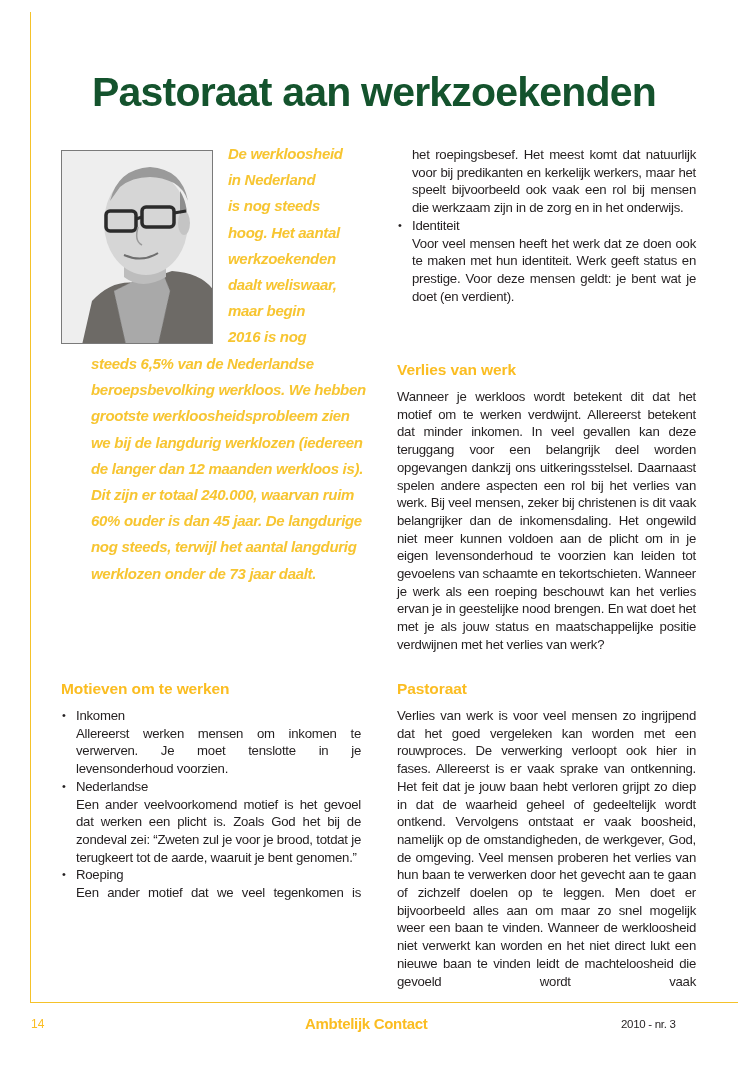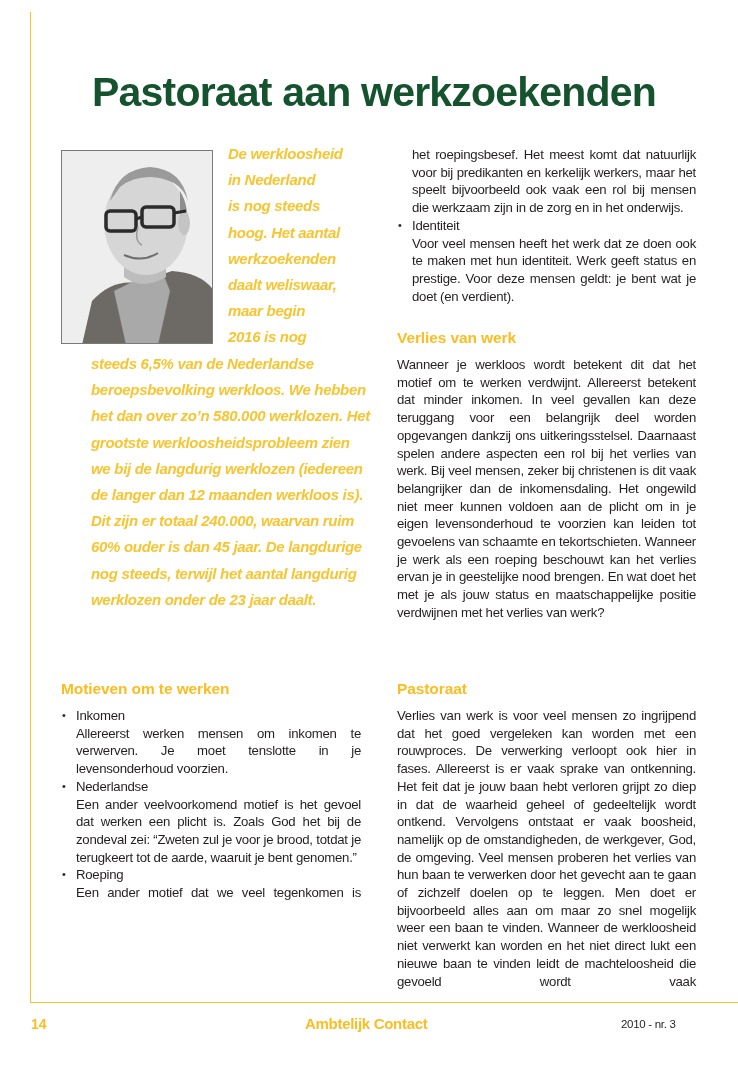--- a/index.html
+++ b/index.html
@@ -40,21 +40,21 @@
       line-height: 20px; margin-bottom: 8px;
     }
 
     ul.bullets { list-style: none; }
     ul.bullets li { position: relative; padding-left: 15px; }
     ul.bullets li .dot { position: absolute; left: 1px; top: 0; font-size: 11px; }
     ul.bullets li .item-title { display: block; }
     ul.bullets li .item-text { display: block; text-align: justify; text-align-last: left; }
 
     .footer { position: absolute; top: 1016px; font-size: 12px; line-height: 16px; }
-    .footer .page-num { position: absolute; left: 31px; font-weight: bold; color: #fbbd21; font-size: 14px; text-align: center; }
+    .footer .page-num { position: absolute; left: 31px; font-weight: normal; color: #fbbd21; font-size: 12px; text-align: center; }
     .footer .pub { position: absolute; left: 305px; font-weight: bold; color: #fbbd21; font-size: 15px; letter-spacing: -0.3px; white-space: nowrap; }
     .footer .issue { position: absolute; left: 621px; color: #231f20; font-size: 11.5px; white-space: nowrap; letter-spacing: -0.3px; }
   </style>
 </head>
 <body>
 
 <div class="frame-left"></div>
 <div class="frame-bottom"></div>
 
 <h1 class="title">Pastoraat aan werkzoekenden</h1>
@@ -94,28 +94,27 @@
   <span>hoog. Het aantal</span>
   <span>werkzoekenden</span>
   <span>daalt weliswaar,</span>
   <span>maar begin</span>
   <span>2016 is nog</span>
 </div>
 
 <div class="intro bottom">
   <span>steeds 6,5% van de Nederlandse</span>
   <span>beroepsbevolking werkloos. We hebben</span>
-  <span>het dan over zo’n 580.000 werklozen. Het</span>
   <span>grootste werkloosheidsprobleem zien</span>
   <span>we bij de langdurig werklozen (iedereen</span>
   <span>de langer dan 12 maanden werkloos is).</span>
   <span>Dit zijn er totaal 240.000, waarvan ruim</span>
   <span>60% ouder is dan 45 jaar. De langdurige</span>
   <span>nog steeds, terwijl het aantal langdurig</span>
-  <span>werklozen onder de 23 jaar daalt.</span>
+  <span>werklozen onder de 73 jaar daalt.</span>
 </div>
 
 <div class="col left" style="top:679px;">
   <h2 class="heading">Motieven om te werken</h2>
   <ul class="bullets">
     <li>
       <span class="dot">•</span>
       <span class="item-title">Inkomen</span>
       <span class="item-text">Allereerst werken mensen om inkomen te verwerven. Je moet tenslotte in je levensonderhoud voorzien.</span>
     </li>
@@ -138,21 +137,21 @@
       <span class="item-text">het roepingsbesef. Het meest komt dat natuurlijk voor bij predikanten en kerkelijk werkers, maar het speelt bijvoorbeeld ook vaak een rol bij mensen die werkzaam zijn in de zorg en in het onderwijs.</span>
     </li>
     <li>
       <span class="dot">•</span>
       <span class="item-title">Identiteit</span>
       <span class="item-text">Voor veel mensen heeft het werk dat ze doen ook te maken met hun identiteit. Werk geeft status en prestige. Voor deze mensen geldt: je bent wat je doet (en verdient).</span>
     </li>
   </ul>
 </div>
 
-<div class="col right" style="top:328px;">
+<div class="col right" style="top:360px;">
   <h2 class="heading">Verlies van werk</h2>
   <p>Wanneer je werkloos wordt betekent dit dat het motief om te werken verdwijnt. Allereerst betekent dat minder inkomen. In veel gevallen kan deze teruggang voor een belangrijk deel worden opgevangen dankzij ons uitkeringsstelsel. Daarnaast spelen andere aspecten een rol bij het verlies van werk. Bij veel mensen, zeker bij christenen is dit vaak belangrijker dan de inkomensdaling. Het ongewild niet meer kunnen voldoen aan de plicht om in je eigen levensonderhoud te voorzien kan leiden tot gevoelens van schaamte en tekortschieten. Wanneer je werk als een roeping beschouwt kan het verlies ervan je in geestelijke nood brengen.  En wat doet het met je als jouw status en maatschappelijke positie verdwijnen met het verlies van werk?</p>
 </div>
 
 <div class="col right" style="top:679px;">
   <h2 class="heading">Pastoraat</h2>
   <p style="text-align-last: justify;">Verlies van werk is voor veel mensen zo ingrijpend dat het goed vergeleken kan worden met een rouwproces. De verwerking verloopt ook hier in fases. Allereerst is er vaak sprake van ontkenning. Het feit dat je jouw baan hebt verloren grijpt zo diep in dat de waarheid geheel of gedeeltelijk wordt ontkend. Vervolgens ontstaat er vaak boosheid, namelijk op de omstandigheden, de werkgever, God, de omgeving. Veel mensen proberen het verlies van hun baan te verwerken door het gevecht aan te gaan of zichzelf doelen op te leggen. Men doet er bijvoorbeeld alles aan om maar zo snel mogelijk weer een baan te vinden. Wanneer de werkloosheid niet verwerkt kan worden en het niet direct lukt een nieuwe baan te vinden leidt de machteloosheid die gevoeld wordt vaak</p>
 </div>
 
 <div class="footer">

